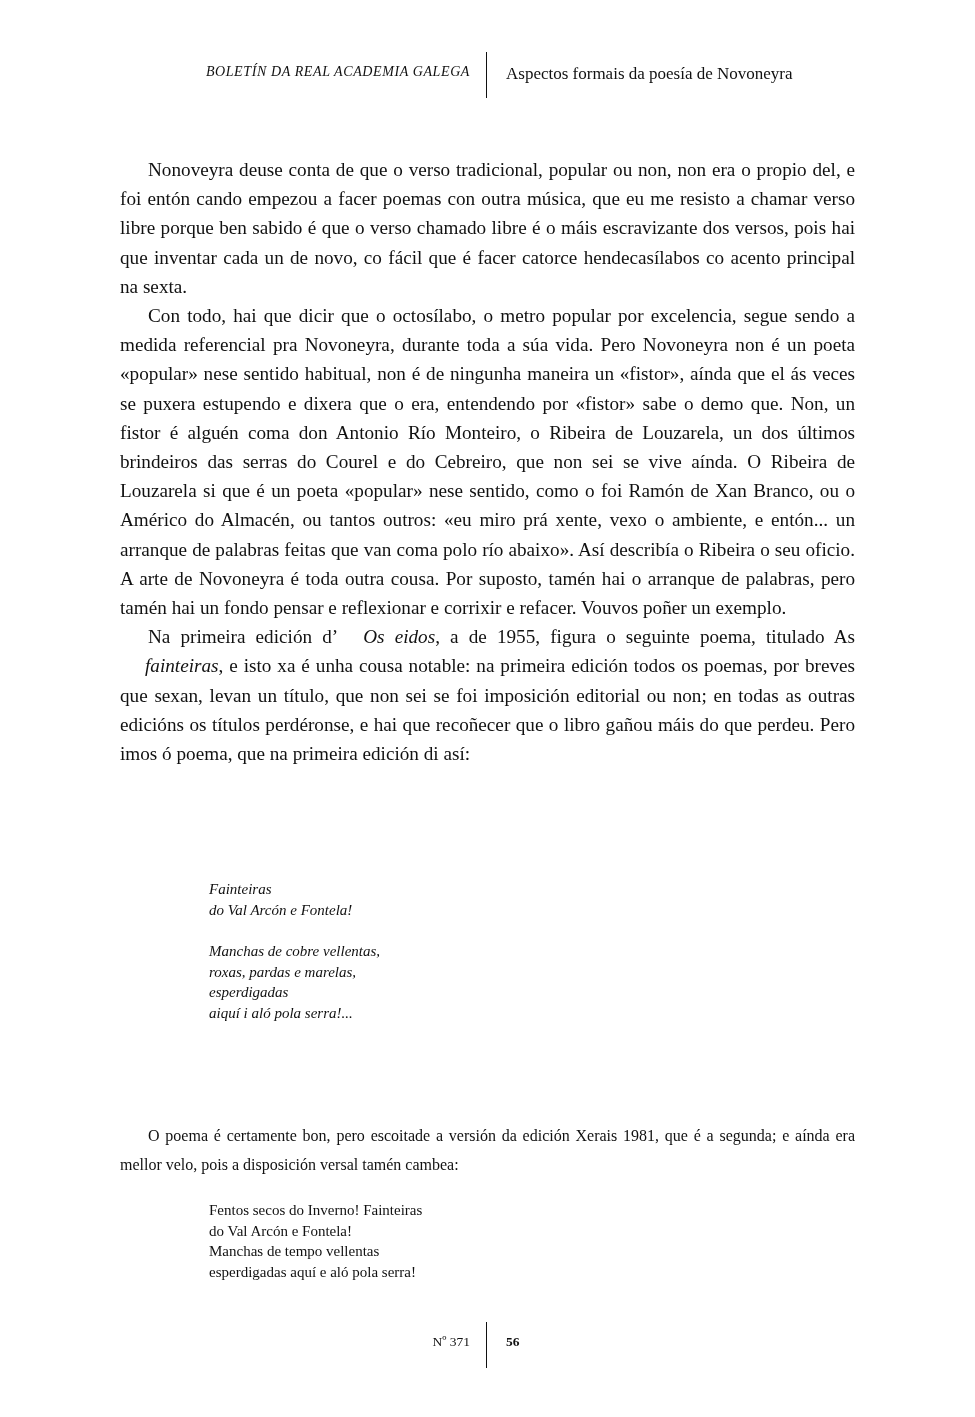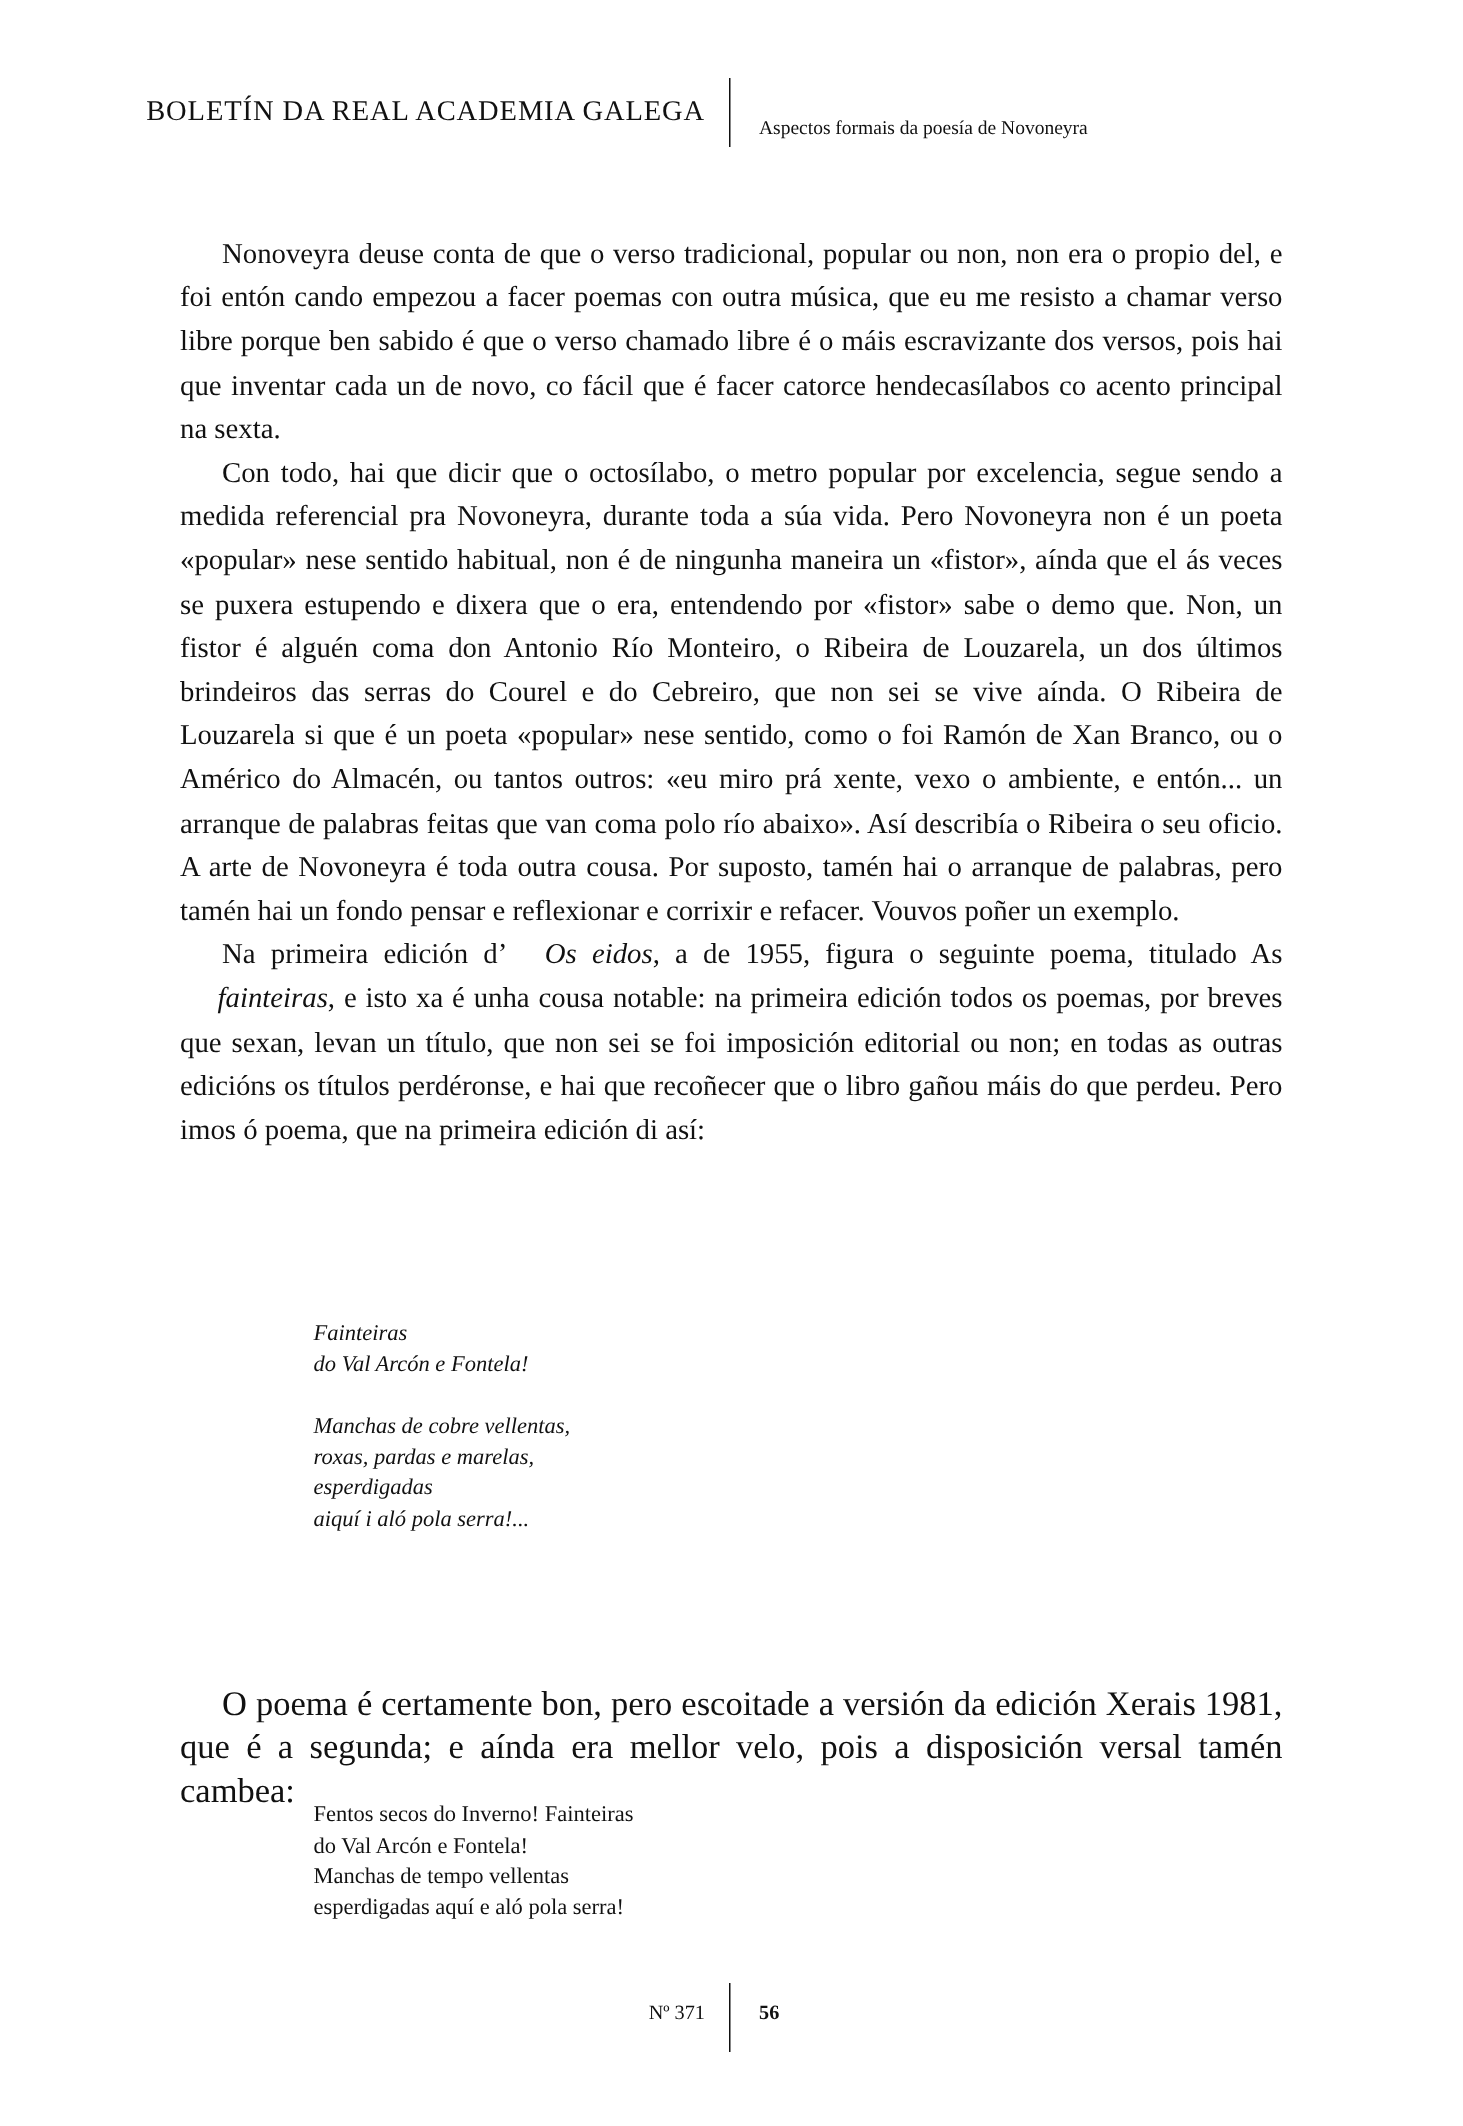--- a/index.html
+++ b/index.html
@@ -1,28 +1,28 @@
 <!DOCTYPE html>
 <html><head>
 <meta charset="utf-8">
 <style>
   html, body { margin: 0; padding: 0; background: #ffffff; }
   body { width: 975px; height: 1417px; position: relative; overflow: hidden;
          font-family: "Liberation Serif", "DejaVu Serif", serif; color: #111; }
   .header { position: absolute; top: 52px; left: 0; width: 975px; height: 46px; }
-  .header .left { position: absolute; right: 505px; top: 12px; font-size: 19px; letter-spacing: 0.6px; white-space: nowrap; }
+  .header .left { position: absolute; right: 505px; top: 12px; font-size: 14px; letter-spacing: 0.6px; white-space: nowrap; font-style: italic; }
   .header .rule { position: absolute; left: 486px; top: 0; width: 1px; height: 46px; background: #111; }
-  .header .right { position: absolute; left: 506px; top: 25px; font-size: 13px; white-space: nowrap; }
+  .header .right { position: absolute; left: 506px; top: 12px; font-size: 17px; white-space: nowrap; }
   .body-text { position: absolute; left: 120px; top: 155px; width: 735px; font-size: 19.2px; line-height: 29.2px; text-align: justify; }
   .body-text p { margin: 0; }
   .body-text p.indent { text-indent: 28px; }
   .poem1 { position: absolute; left: 209px; top: 879px; font-style: italic; font-size: 15px; line-height: 20.6px; }
   .poem1 .stanza { margin-bottom: 21px; }
   .poem2 { position: absolute; left: 209px; top: 1200px; font-size: 15px; line-height: 20.6px; }
-  .p-after { position: absolute; left: 120px; top: 1121px; width: 735px; font-size: 23px; line-height: 29.2px; text-align: justify; }
+  .p-after { position: absolute; left: 120px; top: 1121px; width: 735px; font-size: 16px; line-height: 29.2px; text-align: justify; }
   .p-after p { margin: 0; text-indent: 28px; }
   .footer { position: absolute; top: 1322px; left: 0; width: 975px; height: 46px; }
   .footer .left { position: absolute; right: 505px; top: 12px; font-size: 13.5px; white-space: nowrap; margin-left: 40px; }
   .footer .rule { position: absolute; left: 486px; top: 0; width: 1px; height: 46px; background: #111; }
   .footer .right { position: absolute; left: 506px; top: 12px; font-size: 13.5px; white-space: nowrap; font-weight: bold; }
   .line { display: block; white-space: nowrap; }
   i { font-style: italic; margin-left: 25px; }
 </style>
 </head>
 <body>

